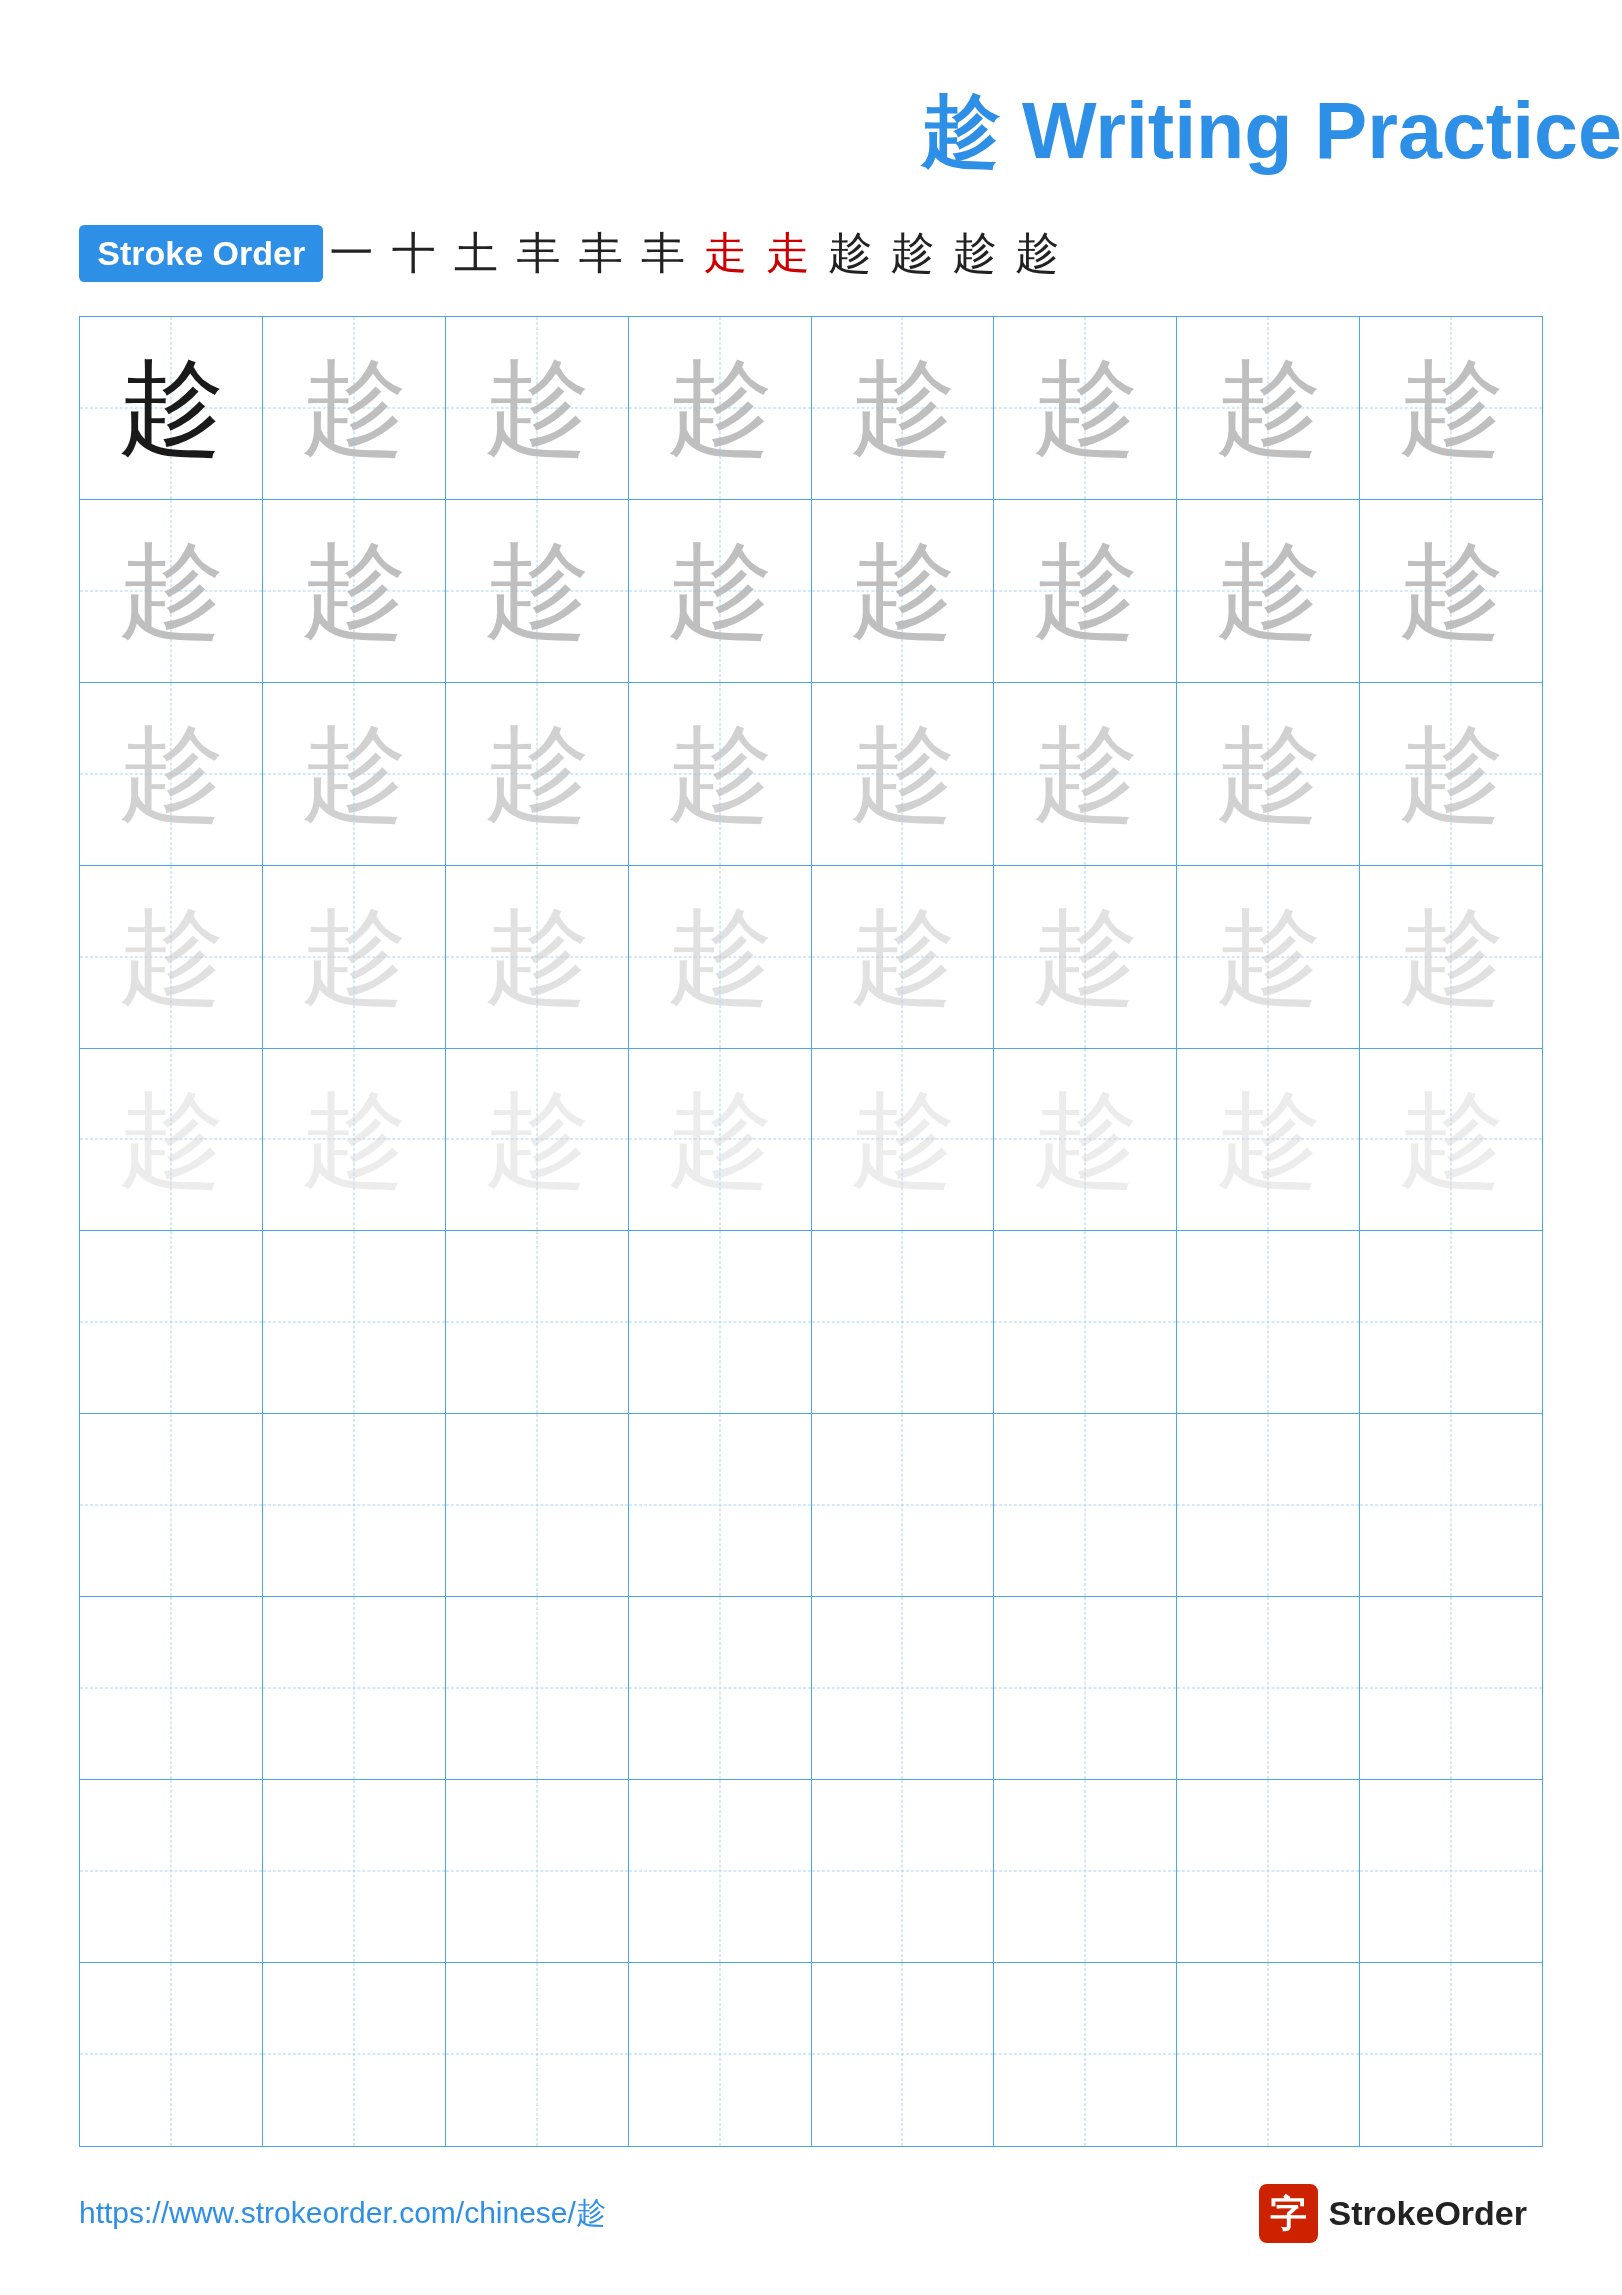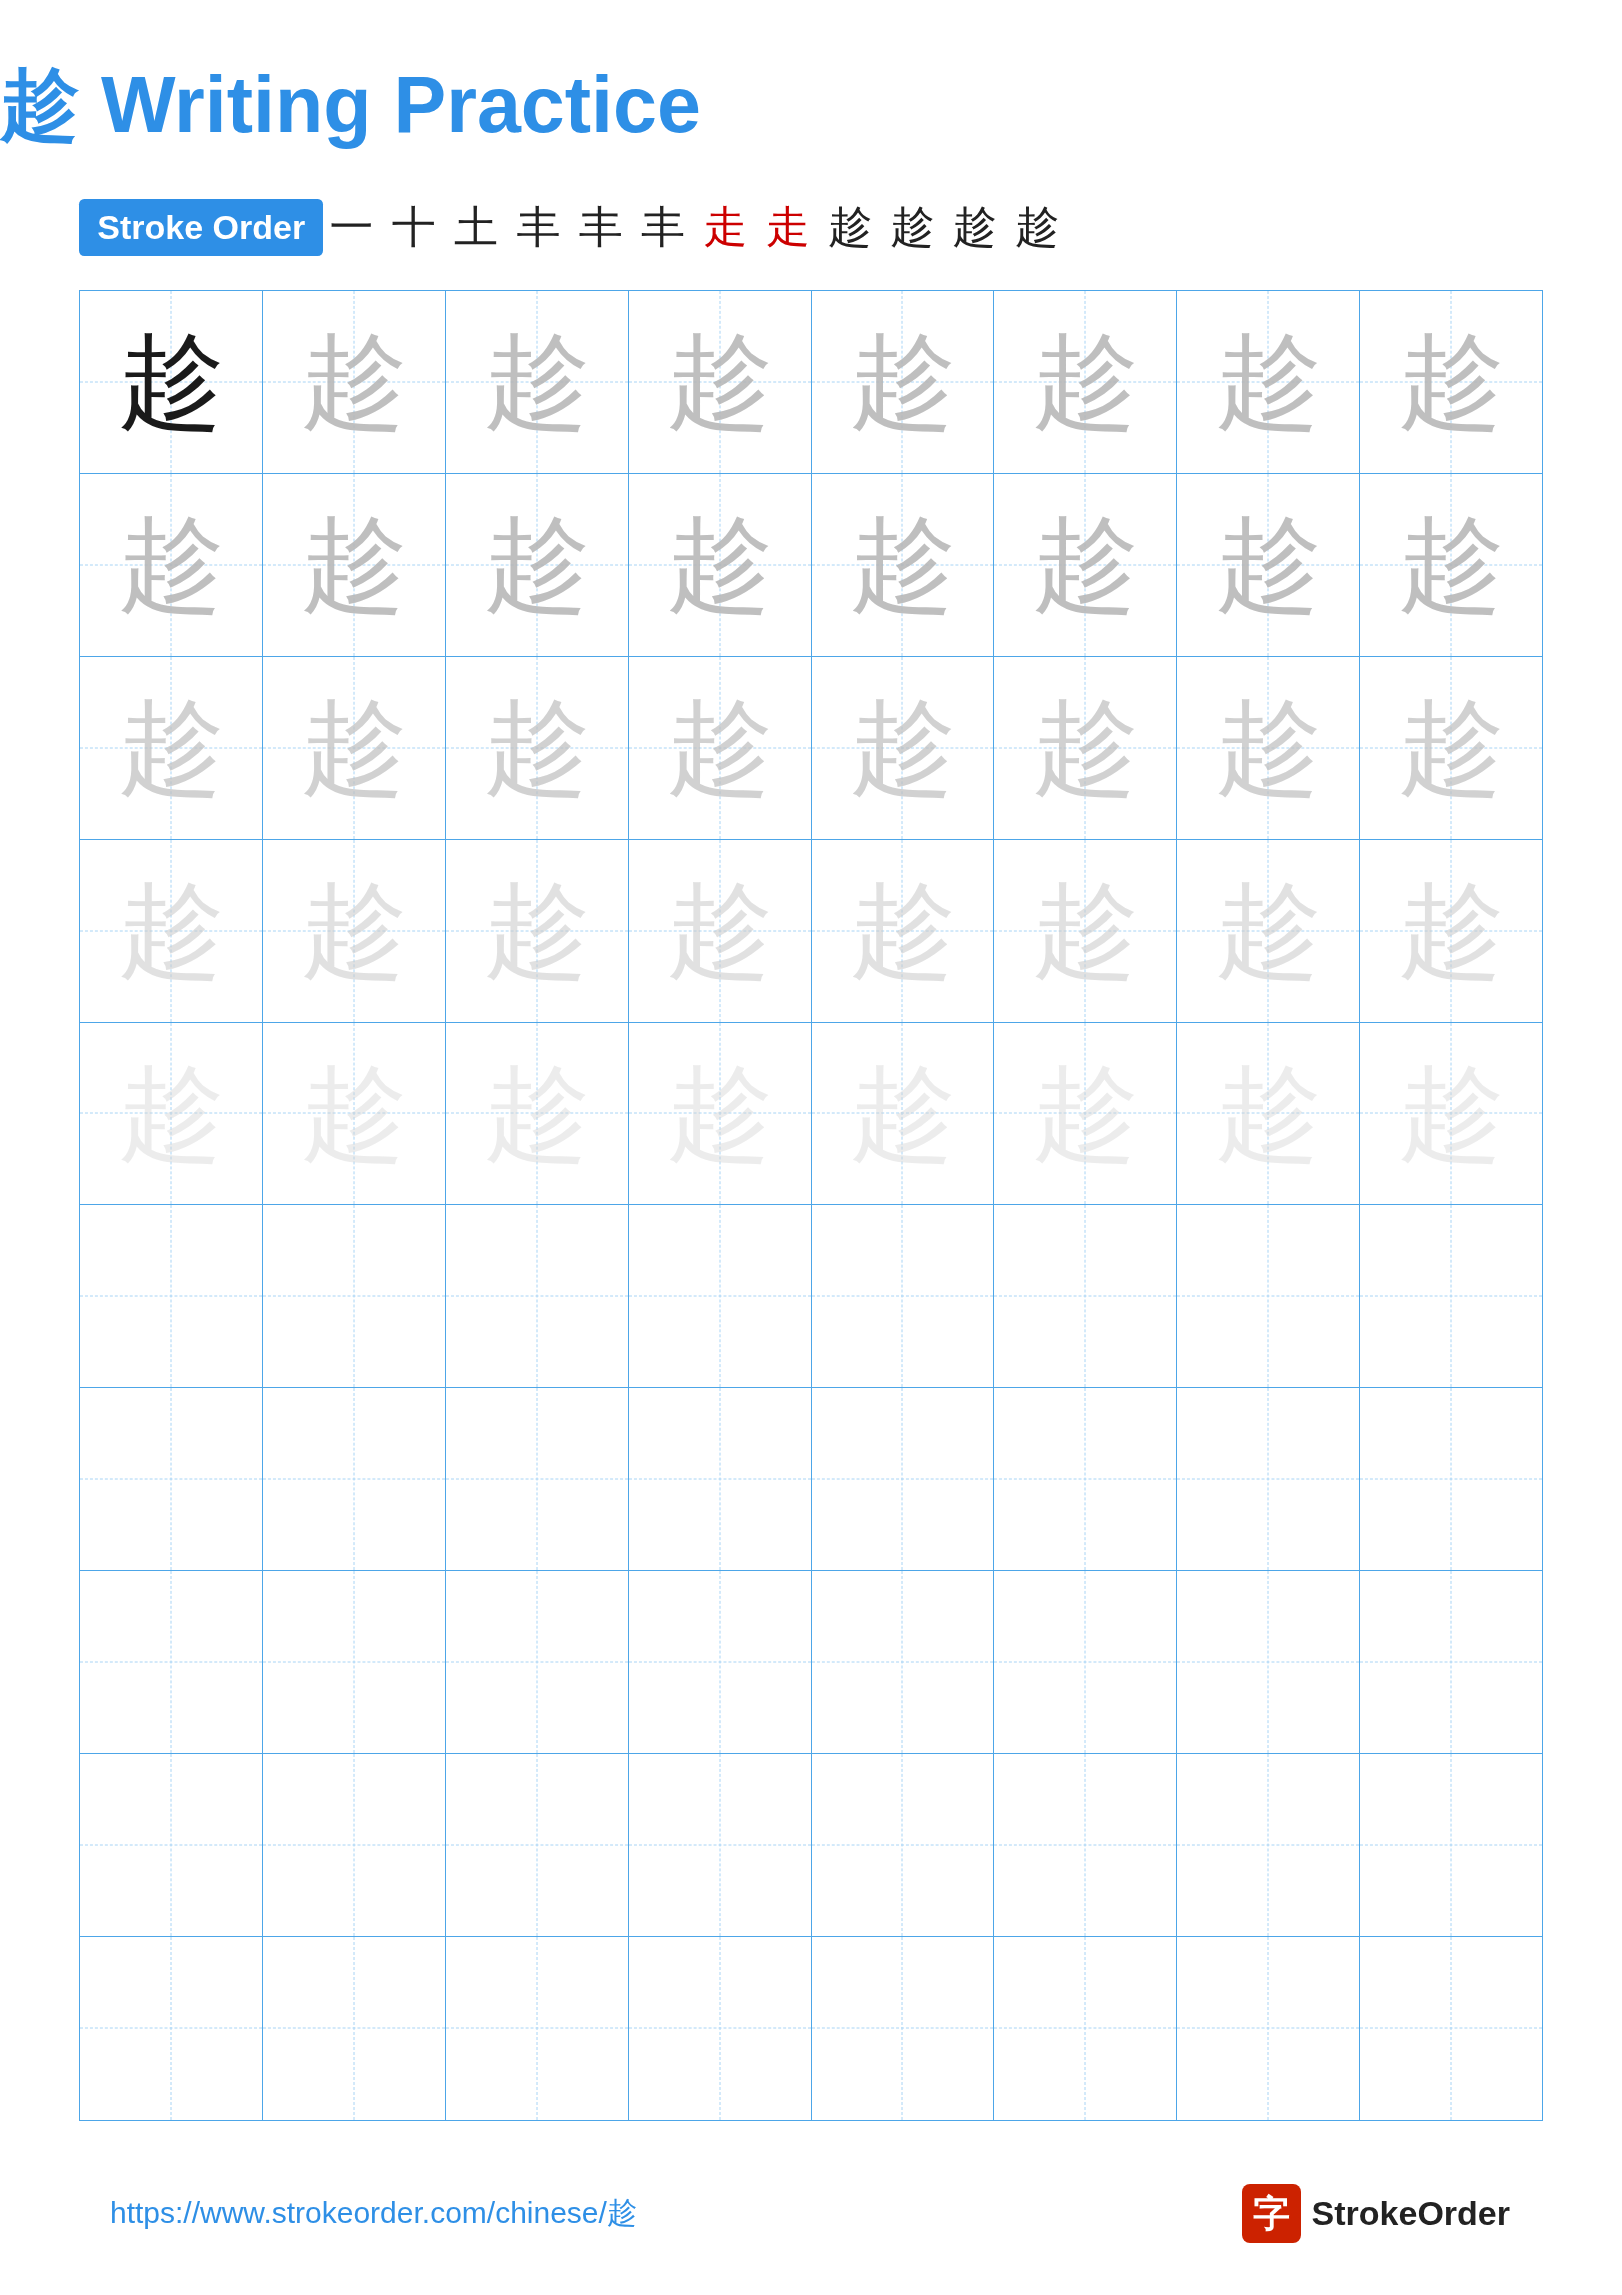--- a/index.html
+++ b/index.html
@@ -6,22 +6,22 @@
     body {
       width: 1622px;
       height: 2295px;
       background: #ffffff;
       font-family: Arial, sans-serif;
       position: relative;
       overflow: hidden;
     }
 
     .page-title {
-      text-align: left;
-      margin-top: 53px;
+      text-align: right;
+      margin-top: 79px;
       margin-bottom: 39px;
     }
     .page-title span {
       font-size: 79px;
       color: #2e8fe6;
       font-weight: bold;
     }
 
     .stroke-order-section {
       display: flex;
@@ -120,25 +120,25 @@
       color: rgba(200,200,200,0.55);
     }
     .char-light-4 {
       color: rgba(210,210,210,0.42);
     }
 
     .footer {
       position: absolute;
       bottom: 52px;
       left: 0;
-      right: 2px;
+      right: 16px;
       display: flex;
       align-items: center;
       justify-content: space-between;
-      padding: 0 110px;
+      padding: 0 79px;
     }
     .footer-url {
       font-size: 30px;
       color: #2e8fe6;
       text-decoration: none;
     }
     .footer-logo {
       display: flex;
       align-items: center;
       gap: 10.5px;

